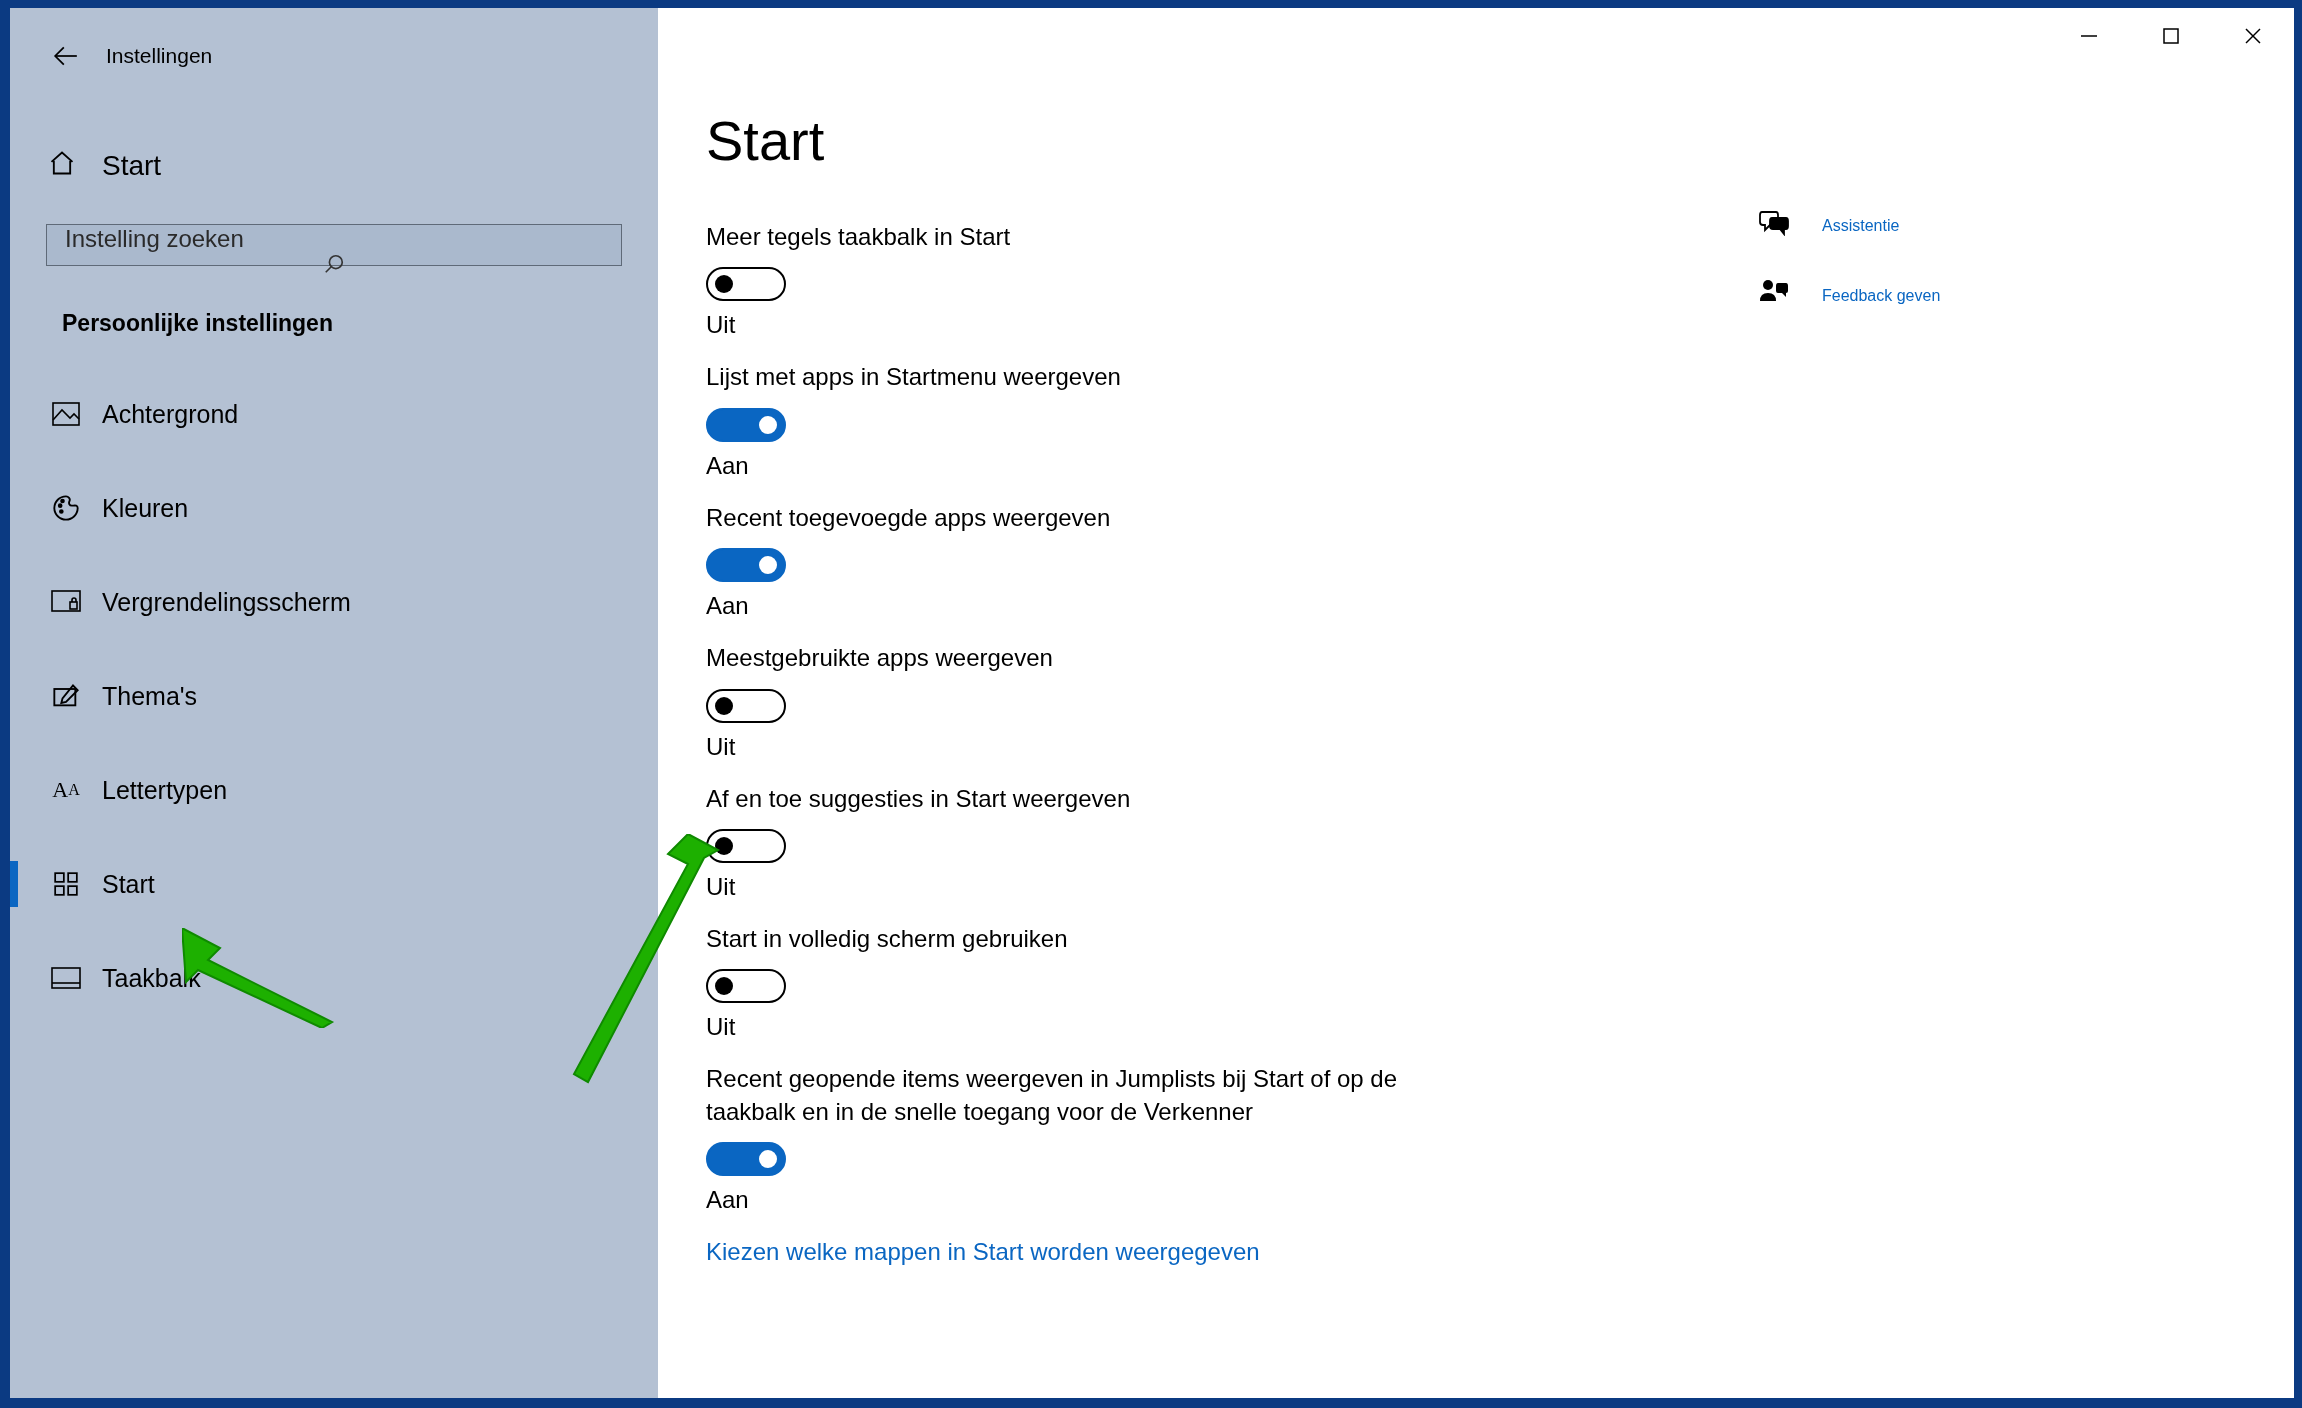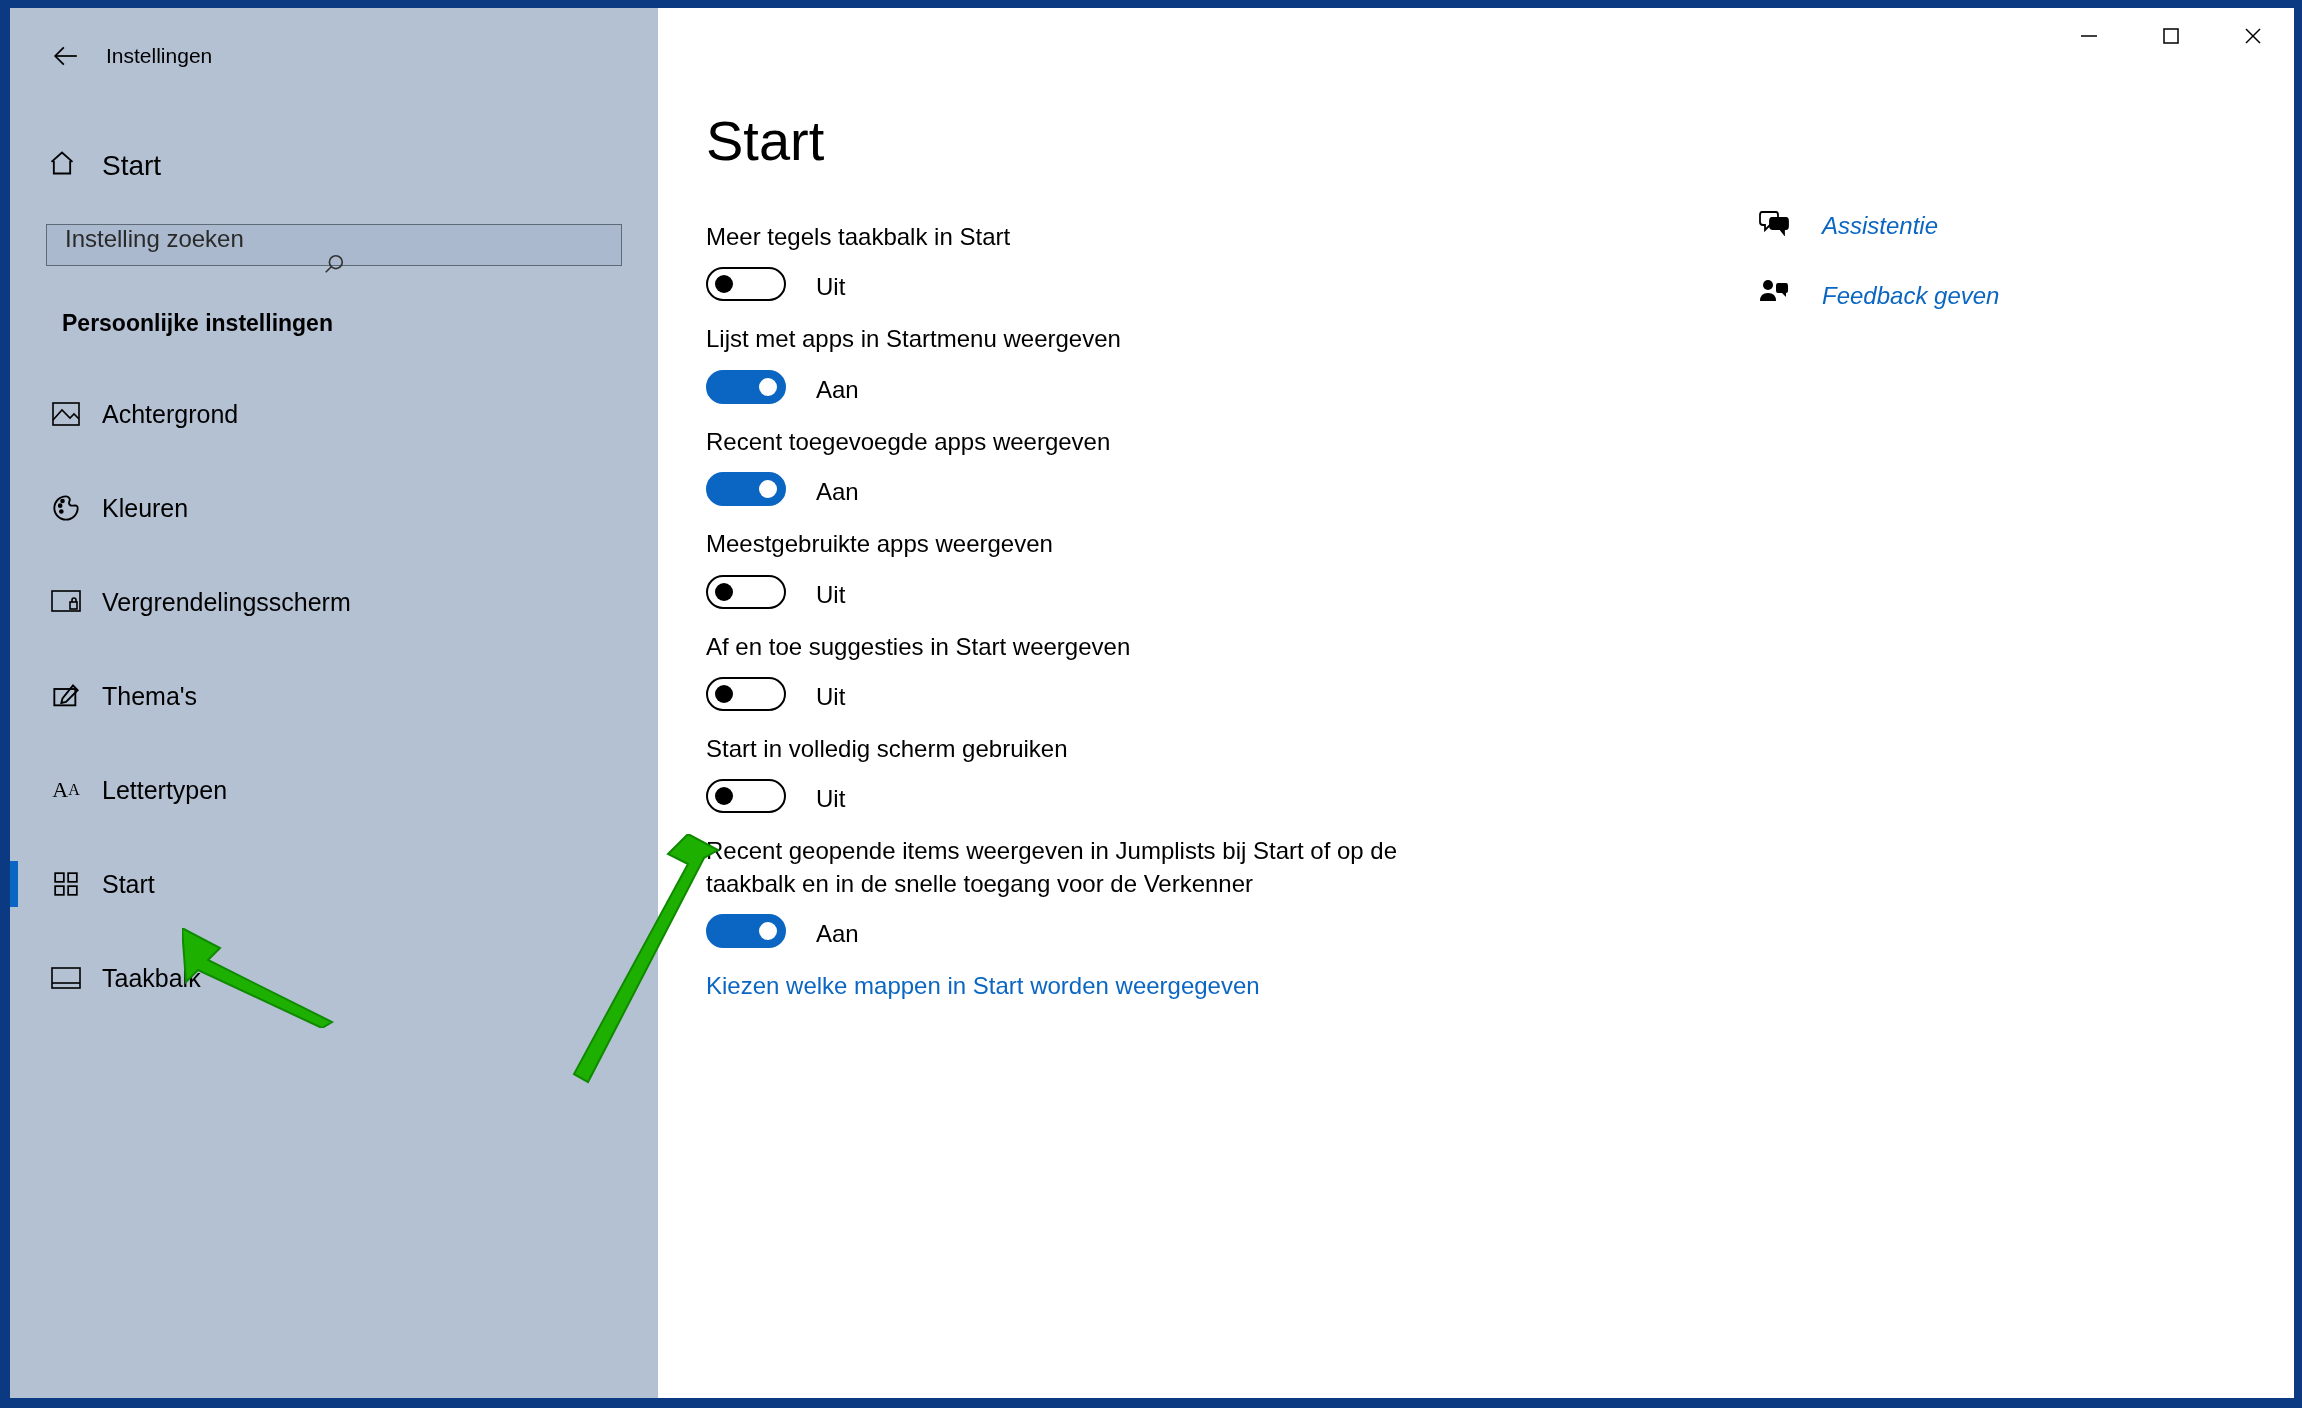--- a/index.html
+++ b/index.html
@@ -133,23 +133,24 @@
     max-width: 780px;
   }
   .setting-label {
     font-size: 24px;
     color: #000;
     margin-bottom: 14px;
     line-height: 1.35;
   }
   .toggle-row {
     display: flex;
-    align-items: flex-end;
-    gap: 30px;
+    align-items: flex-start;
+    gap: 10px;
     margin-bottom: 22px;
+    flex-direction: column;
   }
   .toggle {
     width: 80px;
     height: 34px;
     border-radius: 17px;
     border: 2px solid #000;
     position: relative;
     background: #fff;
     cursor: pointer;
   }
@@ -185,21 +186,21 @@
     padding-left: 40px;
   }
   .help-item {
     display: flex;
     align-items: center;
     gap: 28px;
     margin-bottom: 34px;
     cursor: pointer;
   }
   .help-item .hicon { font-size: 28px; color:#000; width:36px; }
-  .help-item .hlabel { font-size: 24px; color: #0a66c2; font-style: italic; }
+  .help-item .hlabel { font-size: 16px; color: #0a66c2; }
   
   .chrome {
     position: absolute;
     top: 0;
     right: 0;
     display: flex;
     z-index: 10;
   }
   .chrome-btn {
     width: 82px;

